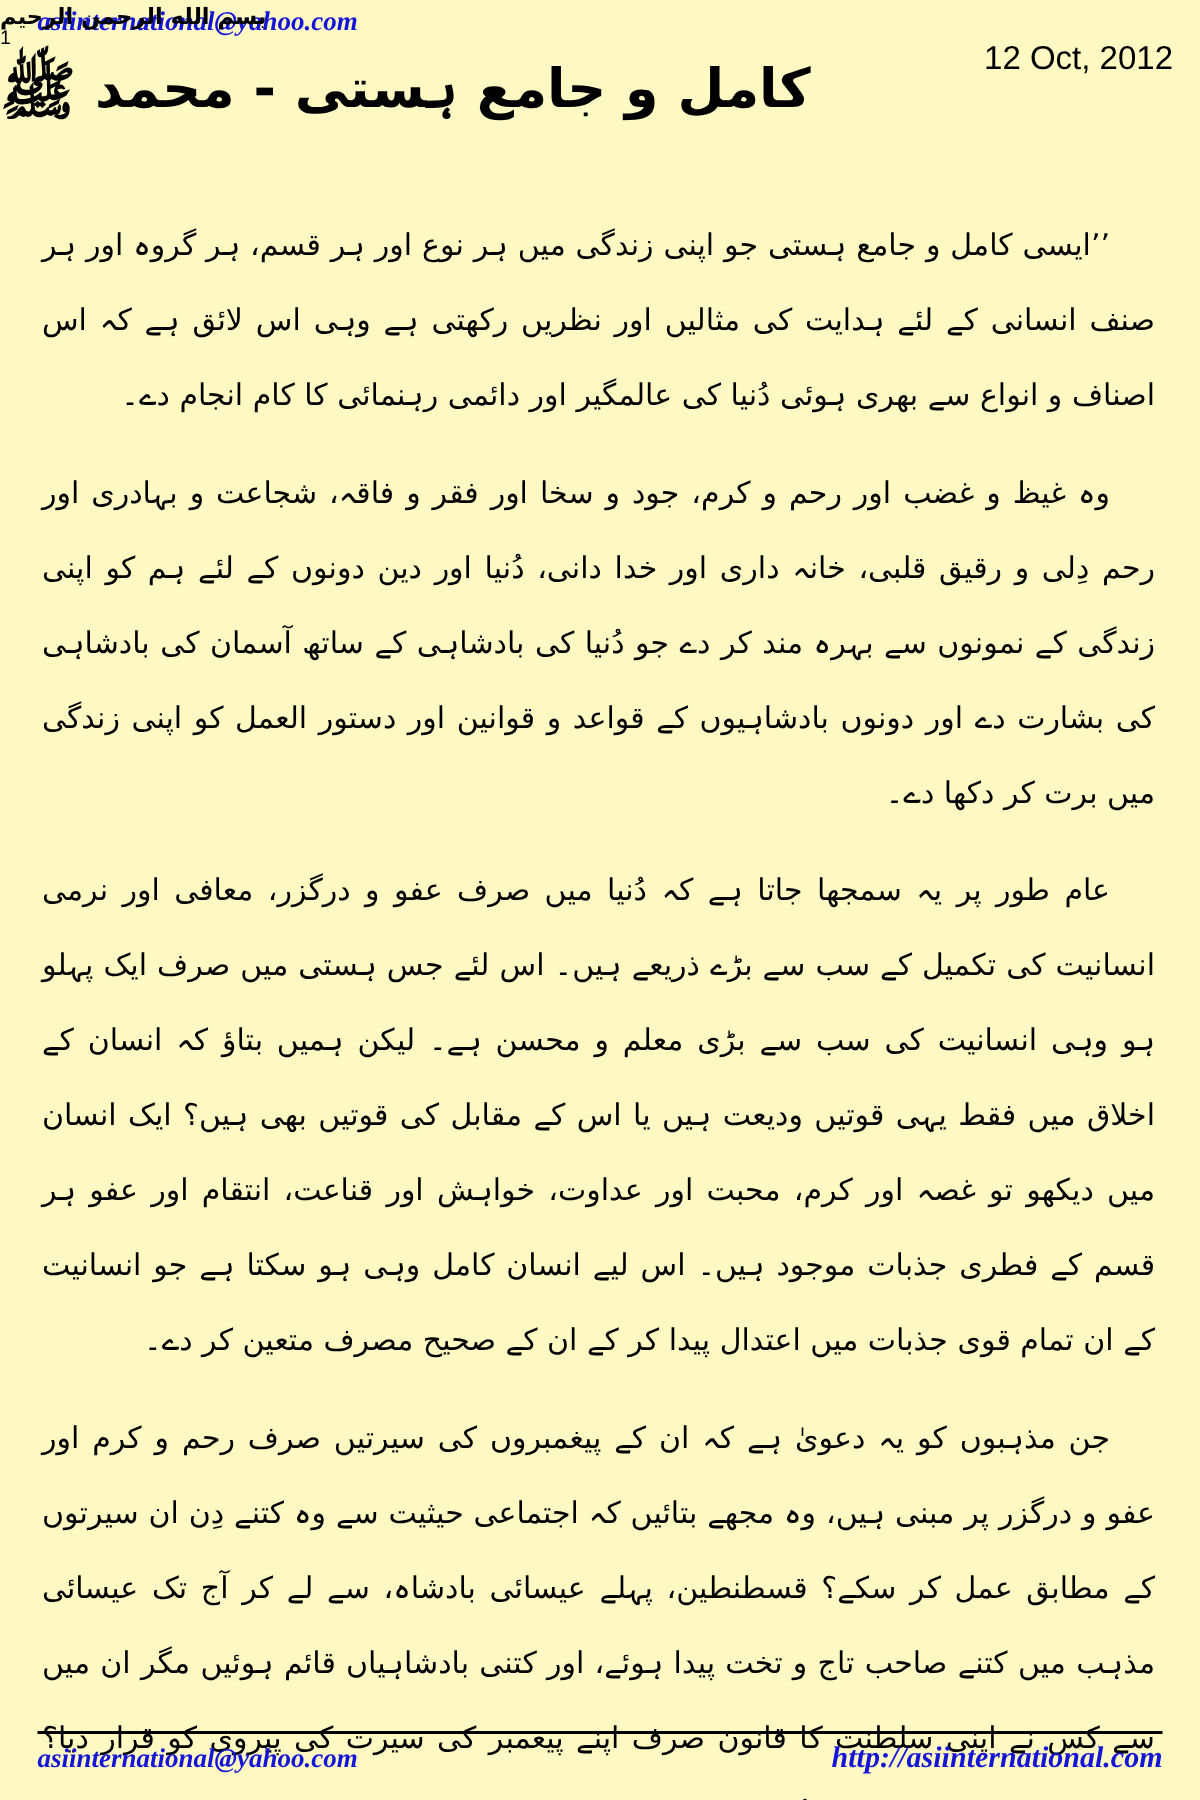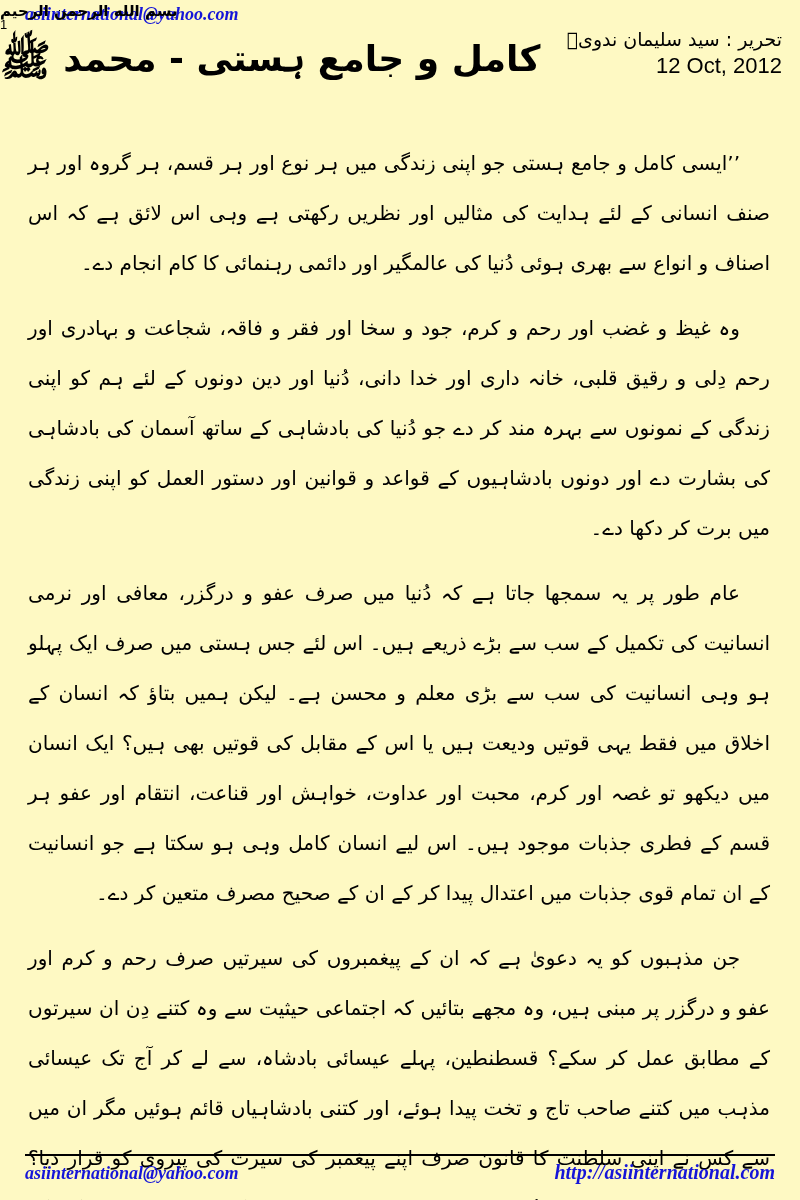--- a/index.html
+++ b/index.html
@@ -90,21 +90,20 @@
 <div class="page">
 
   <a class="header-email">asiinternational@yahoo.com</a>
 
   <div class="bismillah-wrap">
     <div class="bismillah">بسم الله الرحمن الرحيم</div>
     <div class="page-number">1</div>
   </div>
 
   <div class="byline-block">
-    <div class="byline">تحریر : سید سلیمان ندویؒ</div>
     <div class="date">12 Oct, 2012</div>
   </div>
 
   <h1 class="title"><span>کامل و جامع ہستی - محمد</span> <span class="saw">ﷺ</span></h1>
 
   <div class="body-text">
     <p>’’ایسی کامل و جامع ہستی جو اپنی زندگی میں ہر نوع اور ہر قسم، ہر گروہ اور ہر صنف انسانی کے لئے ہدایت کی مثالیں اور نظریں رکھتی ہے وہی اس لائق ہے کہ اس اصناف و انواع سے بھری ہوئی دُنیا کی عالمگیر اور دائمی رہنمائی کا کام انجام دے۔</p>
     <p>وہ غیظ و غضب اور رحم و کرم، جود و سخا اور فقر و فاقہ، شجاعت و بہادری اور رحم دِلی و رقیق قلبی، خانہ داری اور خدا دانی، دُنیا اور دین دونوں کے لئے ہم کو اپنی زندگی کے نمونوں سے بہرہ مند کر دے جو دُنیا کی بادشاہی کے ساتھ آسمان کی بادشاہی کی بشارت دے اور دونوں بادشاہیوں کے قواعد و قوانین اور دستور العمل کو اپنی زندگی میں برت کر دکھا دے۔</p>
     <p>عام طور پر یہ سمجھا جاتا ہے کہ دُنیا میں صرف عفو و درگزر، معافی اور نرمی انسانیت کی تکمیل کے سب سے بڑے ذریعے ہیں۔ اس لئے جس ہستی میں صرف ایک پہلو ہو وہی انسانیت کی سب سے بڑی معلم و محسن ہے۔ لیکن ہمیں بتاؤ کہ انسان کے اخلاق میں فقط یہی قوتیں ودیعت ہیں یا اس کے مقابل کی قوتیں بھی ہیں؟ ایک انسان میں دیکھو تو غصہ اور کرم، محبت اور عداوت، خواہش اور قناعت، انتقام اور عفو ہر قسم کے فطری جذبات موجود ہیں۔ اس لیے انسان کامل وہی ہو سکتا ہے جو انسانیت کے ان تمام قوی جذبات میں اعتدال پیدا کر کے ان کے صحیح مصرف متعین کر دے۔</p>
     <p>جن مذہبوں کو یہ دعویٰ ہے کہ ان کے پیغمبروں کی سیرتیں صرف رحم و کرم اور عفو و درگزر پر مبنی ہیں، وہ مجھے بتائیں کہ اجتماعی حیثیت سے وہ کتنے دِن ان سیرتوں کے مطابق عمل کر سکے؟ قسطنطین، پہلے عیسائی بادشاہ، سے لے کر آج تک عیسائی مذہب میں کتنے صاحب تاج و تخت پیدا ہوئے، اور کتنی بادشاہیاں قائم ہوئیں مگر ان میں سے کس نے اپنی سلطنت کا قانون صرف اپنے پیغمبر کی سیرت کی پیروی کو قرار دیا؟ پھر ایسی سیرت جو عملی دُنیا میں ہر حیثیت سے اپنے پیروؤں کے لئے نمونہ نہ ہو کیونکر جامع کہی جا سکتی ہے؟</p>

